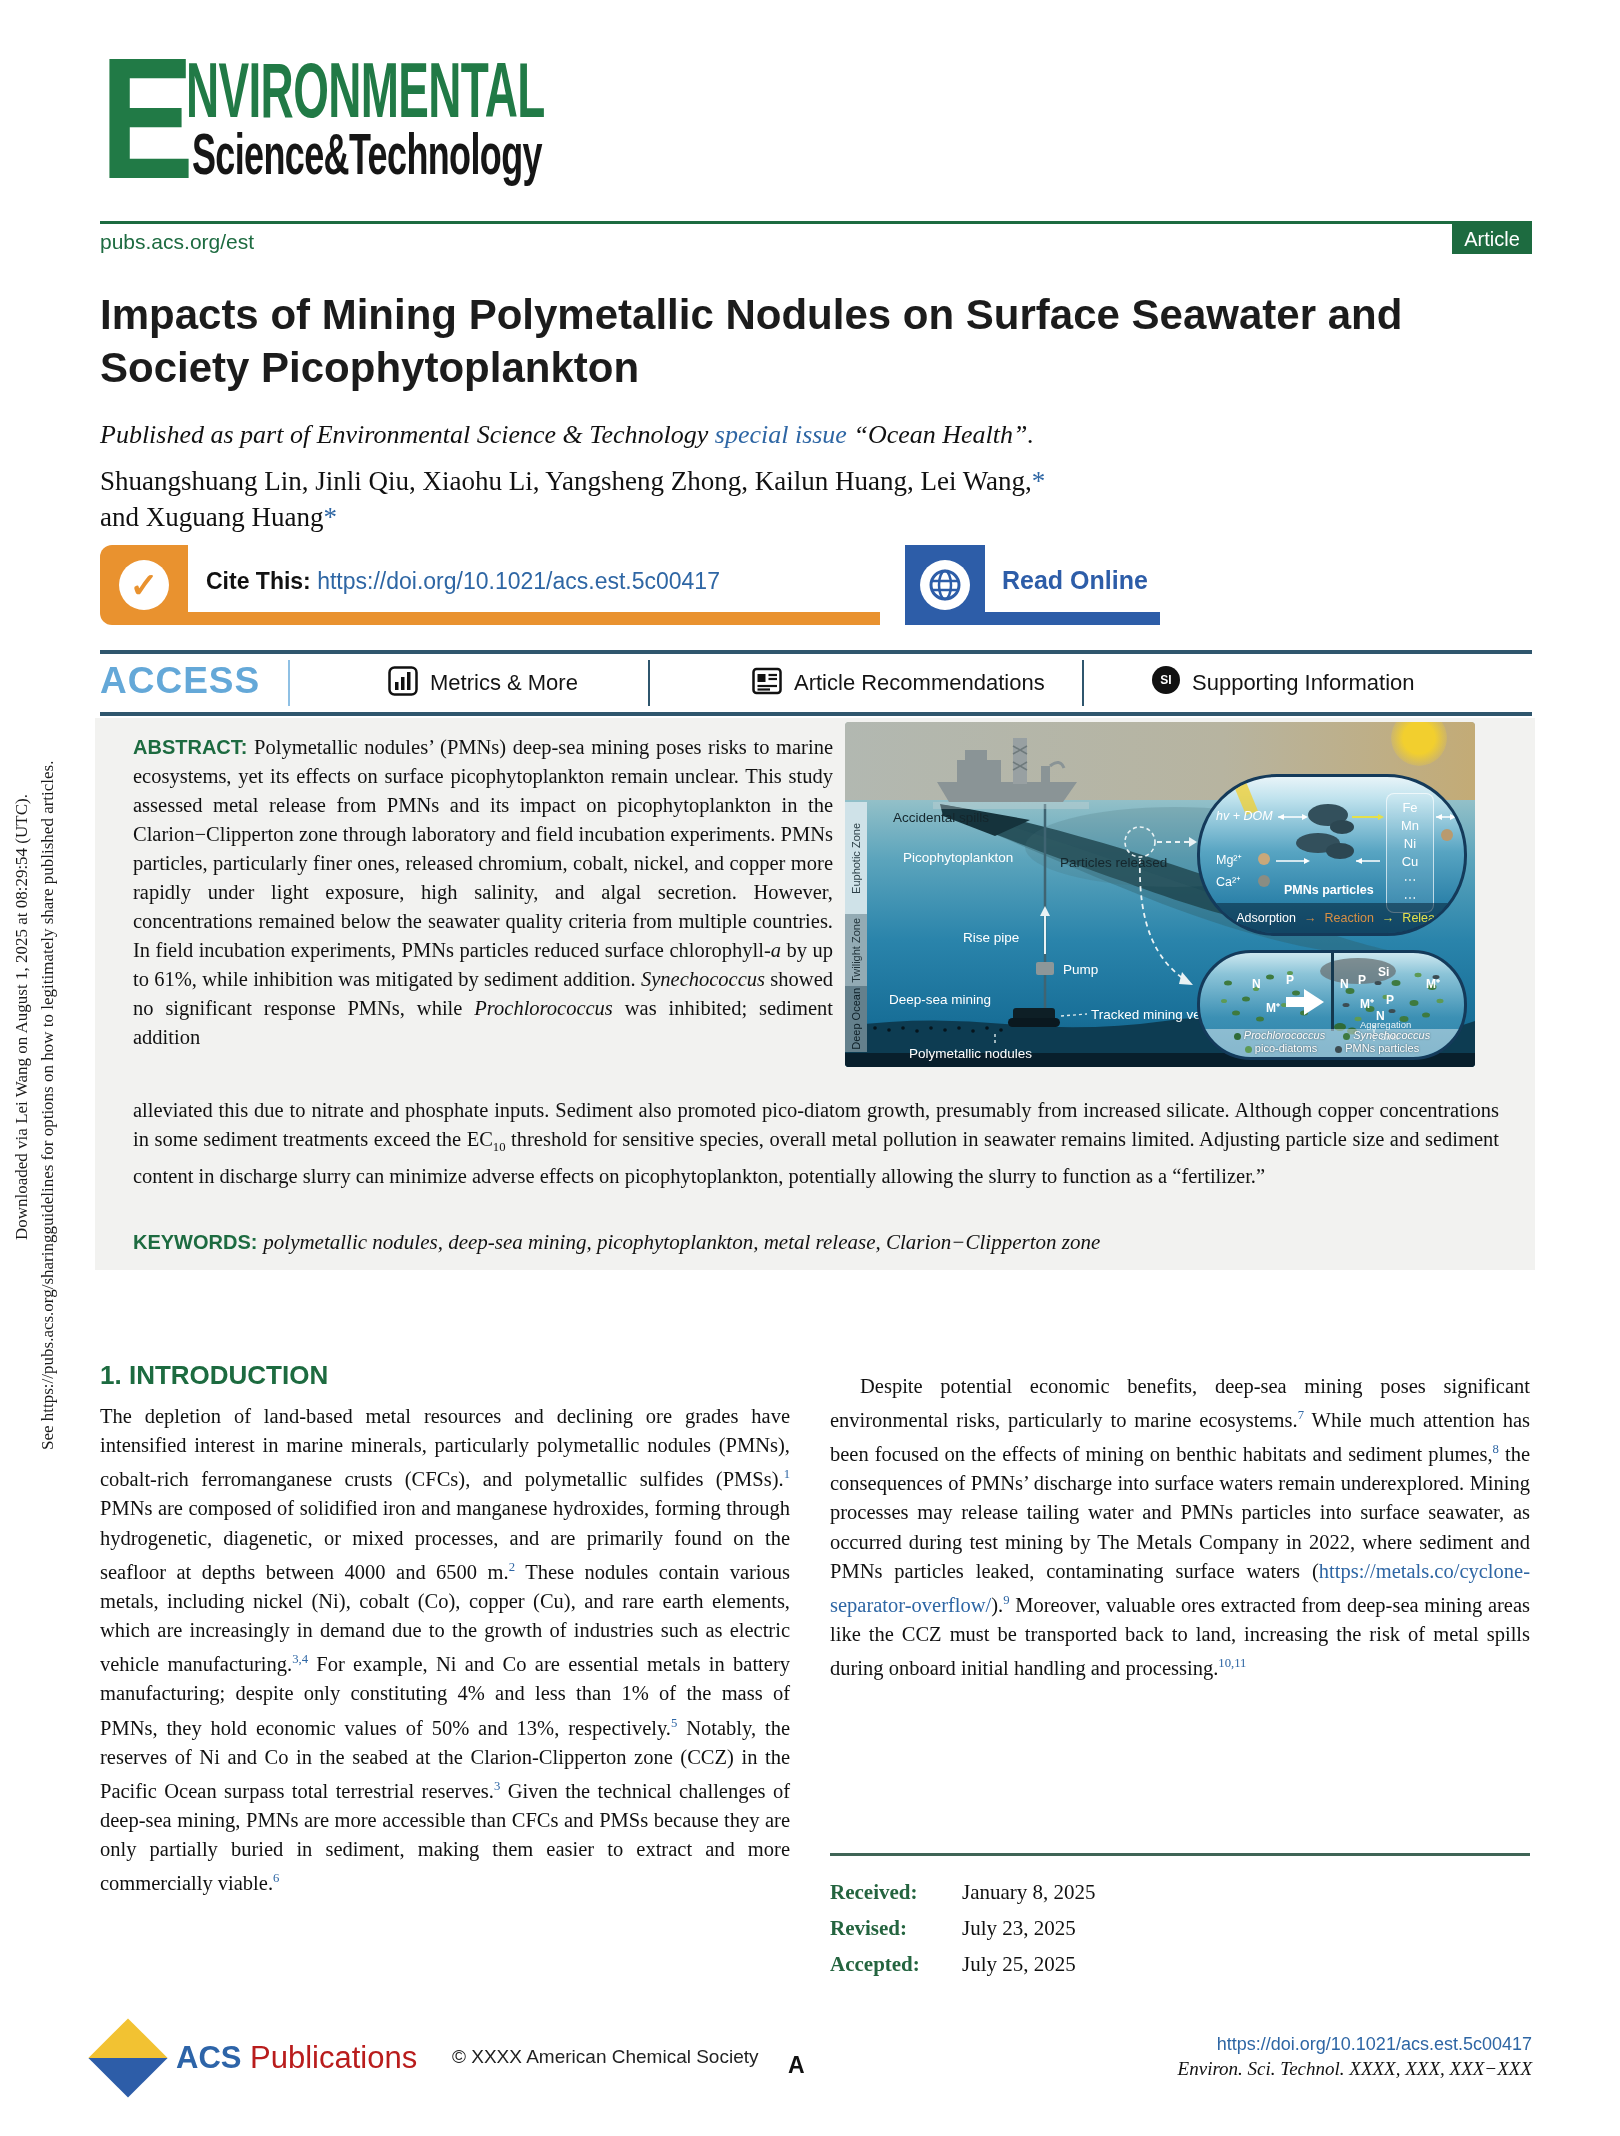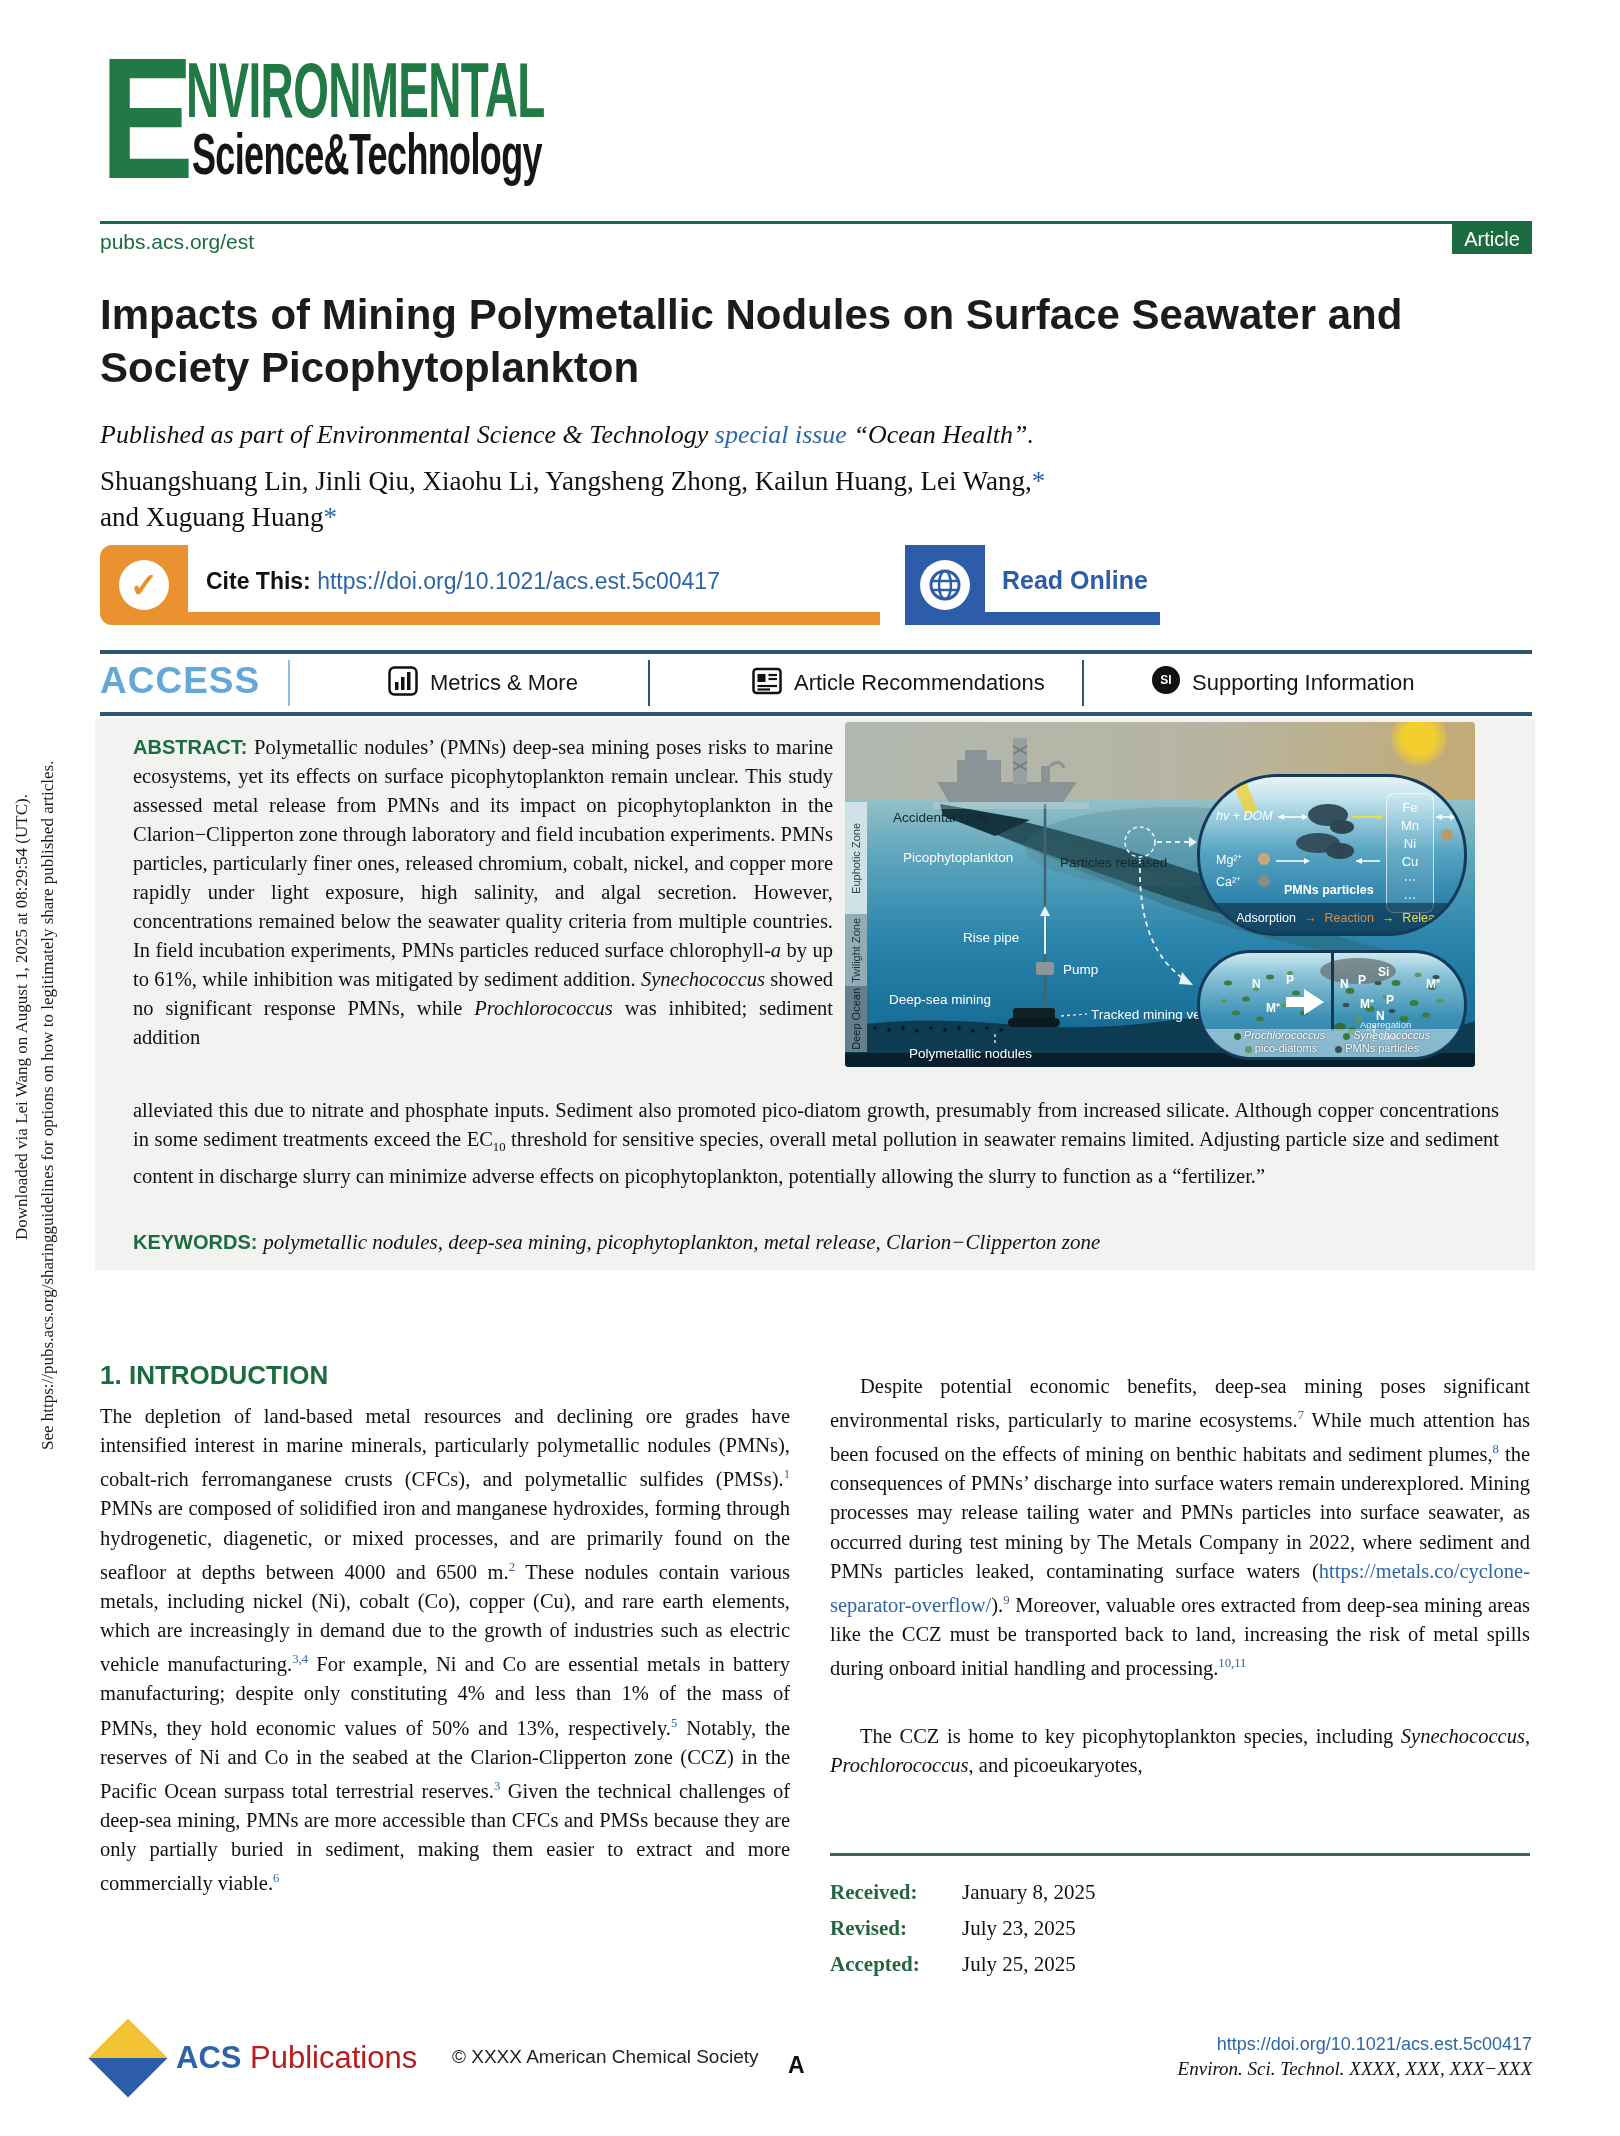--- a/index.html
+++ b/index.html
@@ -397,21 +397,20 @@
             <span><span class="dot" style="background:#5d9a55;"></span><span>pico-diatoms</span></span>
             <span><span class="dot" style="background:#3c4c52;"></span><span>PMNs particles</span></span>
           </div>
       </div>
     </div>
   </div>
 
   <div class="abs" id="intro-h">1. INTRODUCTION</div>
   <div class="abs serif just" id="intro-left"><span>The depletion of land-based metal resources and declining ore grades have intensified interest in marine minerals, particularly polymetallic nodules (PMNs), cobalt-rich ferromanganese crusts (CFCs), and polymetallic sulfides (PMSs).</span><span class="rt-sup">1</span><span> PMNs are composed of solidified iron and manganese hydroxides, forming through hydrogenetic, diagenetic, or mixed processes, and are primarily found on the seafloor at depths between 4000 and 6500 m.</span><span class="rt-sup">2</span><span> These nodules contain various metals, including nickel (Ni), cobalt (Co), copper (Cu), and rare earth elements, which are increasingly in demand due to the growth of industries such as electric vehicle manufacturing.</span><span class="rt-sup">3,4</span><span> For example, Ni and Co are essential metals in battery manufacturing; despite only constituting 4% and less than 1% of the mass of PMNs, they hold economic values of 50% and 13%, respectively.</span><span class="rt-sup">5</span><span> Notably, the reserves of Ni and Co in the seabed at the Clarion-Clipperton zone (CCZ) in the Pacific Ocean surpass total terrestrial reserves.</span><span class="rt-sup">3</span><span> Given the technical challenges of deep-sea mining, PMNs are more accessible than CFCs and PMSs because they are only partially buried in sediment, making them easier to extract and more commercially viable.</span><span class="rt-sup">6</span></div>
   <div class="abs serif just" id="intro-r1"><span>Despite potential economic benefits, deep-sea mining poses significant environmental risks, particularly to marine ecosystems.</span><span class="rt-sup">7</span><span> While much attention has been focused on the effects of mining on benthic habitats and sediment plumes,</span><span class="rt-sup">8</span><span> the consequences of PMNs’ discharge into surface waters remain underexplored. Mining processes may release tailing water and PMNs particles into surface seawater, as occurred during test mining by The Metals Company in 2022, where sediment and PMNs particles leaked, contaminating surface waters (</span><span class="rt-link">https://metals.co/cyclone-separator-overflow/</span><span>).</span><span class="rt-sup">9</span><span> Moreover, valuable ores extracted from deep-sea mining areas like the CCZ must be transported back to land, increasing the risk of metal spills during onboard initial handling and processing.</span><span class="rt-sup">10,11</span></div>
-  <div class="abs serif just" id="intro-r2"><span>The CCZ is home to key picophytoplankton species, including </span><span class="rt-i">Synechococcus</span><span>, </span><span class="rt-i">Prochlorococcus</span><span>, and picoeukaryotes,</span></div>
 
   <div class="abs" id="dates-rule"></div>
   <div class="abs date-lbl" style="top:1880px;">Received:</div>
   <div class="abs date-val" style="top:1880px;">January 8, 2025</div>
   <div class="abs date-lbl" style="top:1916px;">Revised:</div>
   <div class="abs date-val" style="top:1916px;">July 23, 2025</div>
   <div class="abs date-lbl" style="top:1952px;">Accepted:</div>
   <div class="abs date-val" style="top:1952px;">July 25, 2025</div>
 
   <div class="abs" id="acs-diamond"></div>

